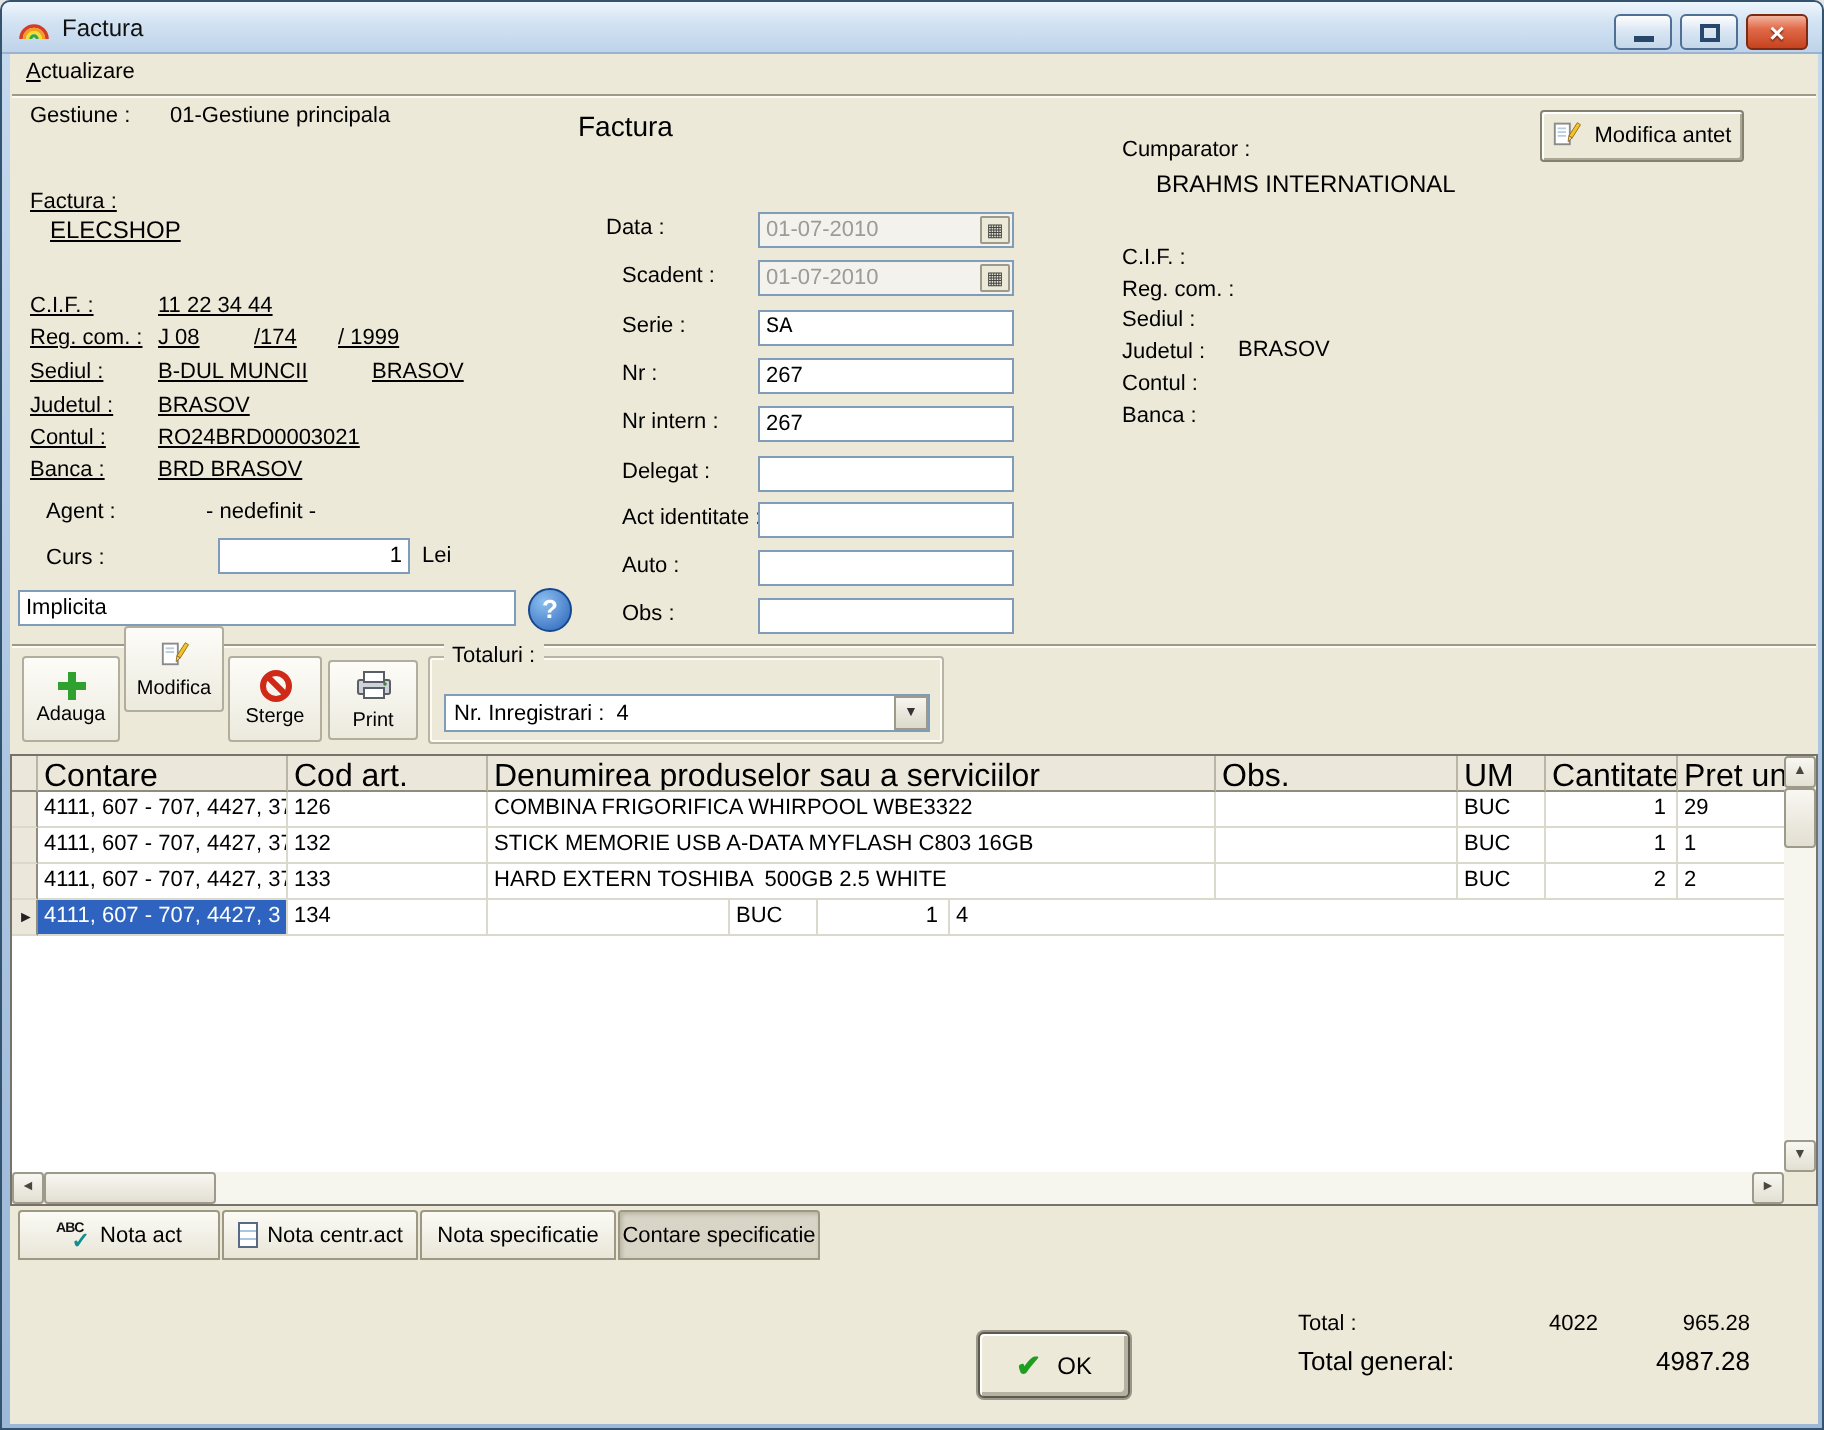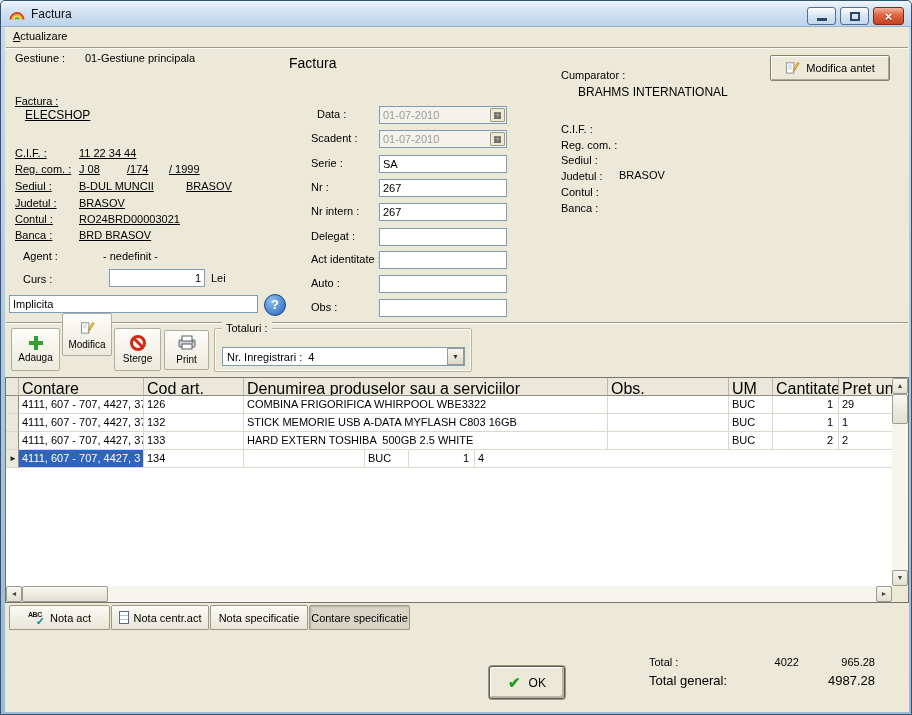--- a/index.html
+++ b/index.html
@@ -114,21 +114,21 @@
   <div class="client"></div>
 
   <div class="menubar">
     <span class="menu-item">Actualizare</span>
   </div>
   <div class="groove" style="left:5px;top:46px;width:902px"></div>
 
   <span class="lbl" style="left:14px;top:51px">Gestiune :</span>
   <span class="lbl b" style="left:84px;top:51px">01-Gestiune principala</span>
   <span class="lbl b" style="left:288px;top:56px;font-size:14px">Factura</span>
-  <button class="raised" style="left:769px;top:54px;width:120px;height:26px">
+  <button class="raised" style="left:769px;top:54px;width:102px;height:26px">
     <span>
       <svg width="15" height="15" viewBox="0 0 16 16">
           <rect x="1.5" y="3" width="8" height="11" fill="#fff" stroke="#8a8a8a"></rect>
           <line x1="3" y1="5.5" x2="7.5" y2="5.5" stroke="#b8cce0"></line>
           <line x1="3" y1="7.5" x2="7.5" y2="7.5" stroke="#b8cce0"></line>
           <line x1="3" y1="9.5" x2="7.5" y2="9.5" stroke="#b8cce0"></line>
           <polygon points="9,9.5 13.5,2.5 15.2,3.6 10.8,10.6" fill="#f2c12e" stroke="#946f12" stroke-width="0.5"></polygon>
           <polygon points="9,9.5 10.8,10.6 8.6,12.6" fill="#f0cfa0" stroke="#946f12" stroke-width="0.5"></polygon>
         </svg>
     </span>
@@ -155,28 +155,28 @@
   <span class="lbl u" style="left:14px;top:228px">Banca :</span>
   <span class="lbl b u" style="left:78px;top:228px">BRD BRASOV</span>
   <span class="lbl" style="left:22px;top:249px">Agent :</span>
   <span class="lbl" style="left:102px;top:249px">- nedefinit -</span>
   <span class="lbl" style="left:22px;top:272px">Curs :</span>
   <input class="inp" style="left: 108px; top: 268px; width: 96px; text-align: right;" value="1">
   <span class="lbl b" style="left:210px;top:271px">Lei</span>
   <input class="inp" style="left: 8px; top: 294px; width: 249px;" value="Implicita">
   <button class="helpbtn" style="left:263px;top:293px">?</button>
 
-  <span class="lbl" style="left:316px;top:107px">Data :</span>
+  <span class="lbl" style="left:302px;top:107px">Data :</span>
   <input class="inp dis" style="left: 378px; top: 105px; width: 128px;" value="01-07-2010">
   <button class="calbtn" style="left:489px;top:107px">▦</button>
   <span class="lbl" style="left:310px;top:131px">Scadent :</span>
   <input class="inp dis" style="left: 378px; top: 129px; width: 128px;" value="01-07-2010">
   <button class="calbtn" style="left:489px;top:131px">▦</button>
   <span class="lbl" style="left:310px;top:156px">Serie :</span>
-  <input class="inp" style="left: 378px; top: 154px; width: 128px;" value="SA">
+  <input class="inp" style="left: 378px; top: 154px; width: 128px; font-family: Liberation Mono, monospace;" value="SA">
   <span class="lbl" style="left:310px;top:180px">Nr :</span>
   <input class="inp" style="left: 378px; top: 178px; width: 128px;" value="267">
   <span class="lbl" style="left:310px;top:204px">Nr intern :</span>
   <input class="inp" style="left: 378px; top: 202px; width: 128px;" value="267">
   <span class="lbl" style="left:310px;top:229px">Delegat :</span>
   <input class="inp" style="left: 378px; top: 227px; width: 128px;">
   <span class="lbl" style="left:310px;top:252px">Act identitate :</span>
   <input class="inp" style="left: 378px; top: 250px; width: 128px;">
   <span class="lbl" style="left:310px;top:276px">Auto :</span>
   <input class="inp" style="left: 378px; top: 274px; width: 128px;">

